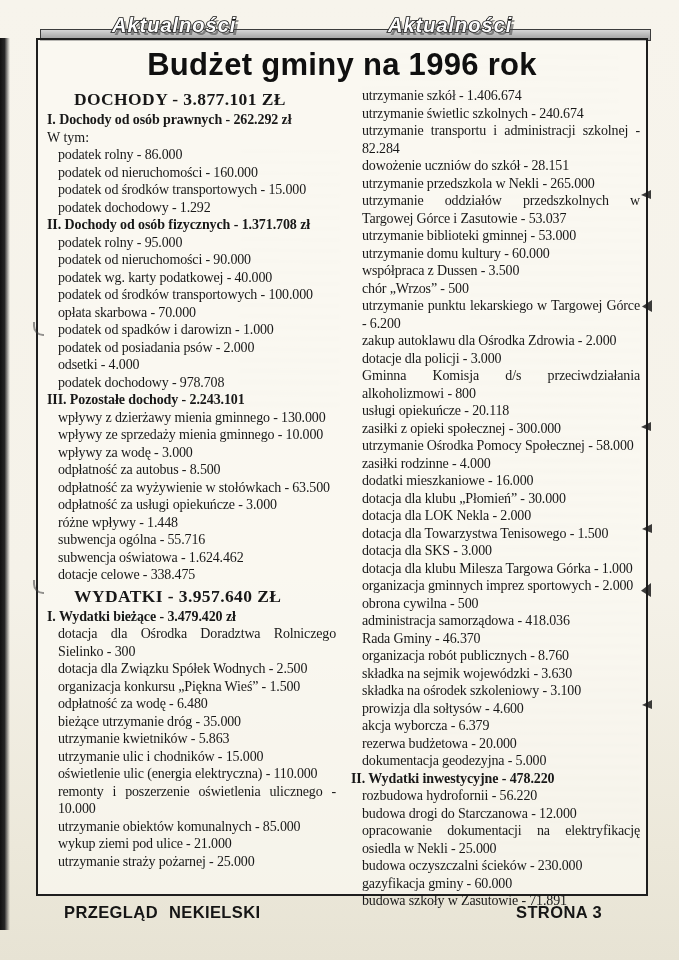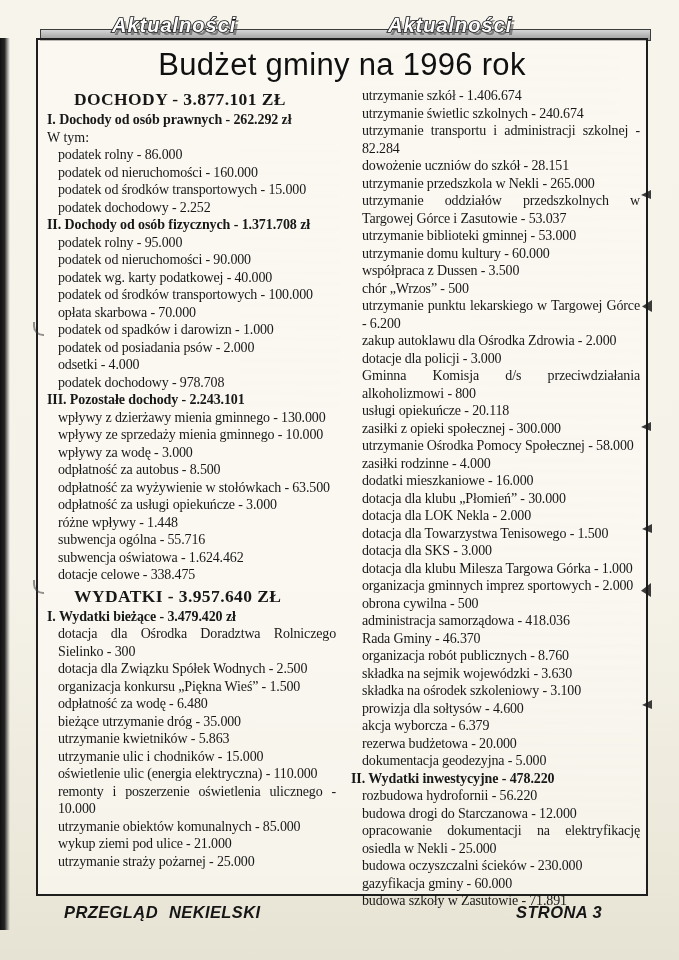--- a/index.html
+++ b/index.html
@@ -53,42 +53,42 @@
   .content-box {
     position:absolute; left:36px; top:38px; width:612px; height:858px;
     background:rgba(252,250,245,.65);
     border:2px solid #1e1e1e;
     box-sizing:border-box;
   }
   .title {
     margin:7px 4px 3px;
     text-align:center;
     font-family:"Liberation Sans", sans-serif;
-    font-weight:400; font-size:31px; letter-spacing:.3px;
+    font-weight:700; font-size:31px; letter-spacing:.3px;
     color:#101010;
   }
   .cols { display:flex; gap:15px; padding:1px 6px 0 9px; }
   .col  { flex:1; min-width:0; font-size:14px; line-height:17.5px; color:#181818; }
 
   .line          { margin:0; }
   .line.item     { padding-left:11px; text-align:justify; letter-spacing:-.15px; }
   .line.note     { padding-left:0; }
   .line.section  { font-weight:700; letter-spacing:-.1px; }
   .line.heading  {
     font-weight:700; font-size:17.5px; line-height:21px;
     padding-left:27px; letter-spacing:.4px; margin:2px 0 1px;
   }
 
   
   .footer {
     position:absolute; left:36px; right:31px; top:903px;
     display:flex; justify-content:space-between;
     padding:0 46px 0 28px;
     font-family:"Liberation Sans", sans-serif;
-    font-weight:700; font-size:16.5px; letter-spacing:.4px; color:#151515;font-style:italic;
+    font-weight:700; font-size:16.5px; letter-spacing:.4px; color:#151515;
   }
   .footer .pub { word-spacing:6px; }
 
   
   .mark {
     position:absolute; width:10px; height:9px; background:#1a1a1a;
     clip-path:polygon(100% 0, 100% 100%, 0 55%);
     opacity:.85;
   }
   .m1 { left:641px; top:190px; }
@@ -124,21 +124,21 @@
   <div class="content-box">
     <h1 class="title">Budżet gminy na 1996 rok</h1>
     <div class="cols">
       <div class="col">
           <div class="line heading">DOCHODY - 3.877.101 ZŁ</div>
           <div class="line section">I. Dochody od osób prawnych - 262.292 zł</div>
           <div class="line note">W tym:</div>
           <div class="line item">podatek rolny - 86.000</div>
           <div class="line item">podatek od nieruchomości - 160.000</div>
           <div class="line item">podatek od środków transportowych - 15.000</div>
-          <div class="line item">podatek dochodowy - 2.252</div>
+          <div class="line item">podatek dochodowy - 1.292</div>
           <div class="line section">II. Dochody od osób fizycznych - 1.371.708 zł</div>
           <div class="line item">podatek rolny - 95.000</div>
           <div class="line item">podatek od nieruchomości - 90.000</div>
           <div class="line item">podatek wg. karty podatkowej - 40.000</div>
           <div class="line item">podatek od środków transportowych - 100.000</div>
           <div class="line item">opłata skarbowa - 70.000</div>
           <div class="line item">podatek od spadków i darowizn - 1.000</div>
           <div class="line item">podatek od posiadania psów - 2.000</div>
           <div class="line item">odsetki - 4.000</div>
           <div class="line item">podatek dochodowy - 978.708</div>

